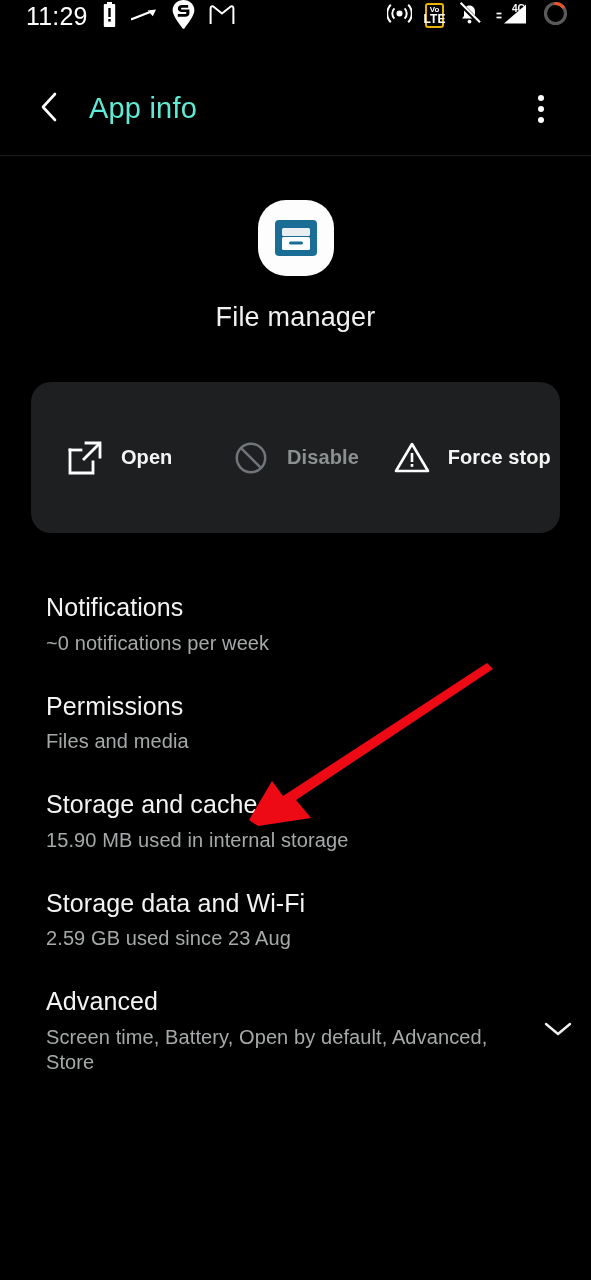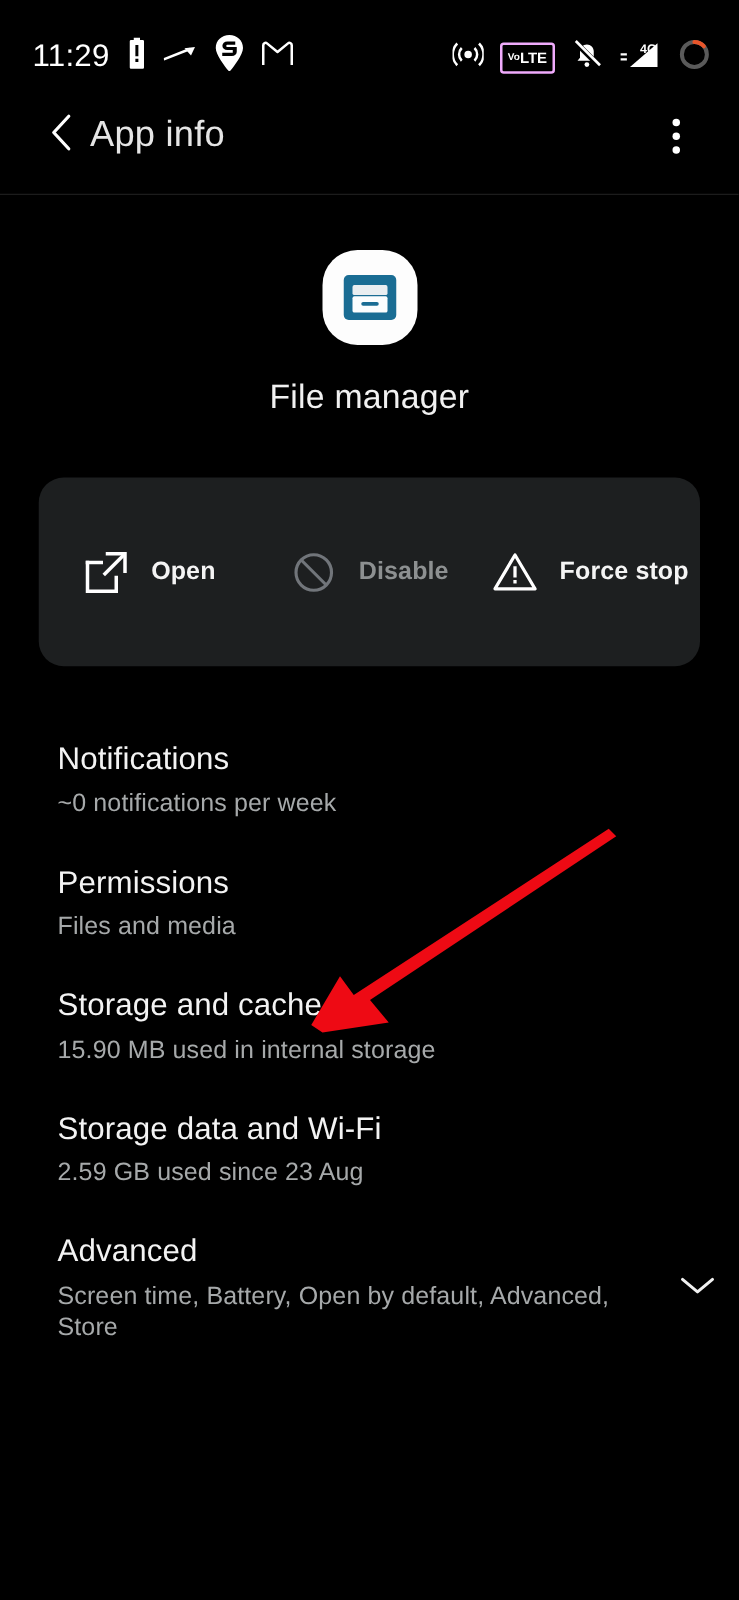--- a/index.html
+++ b/index.html
@@ -16,21 +16,21 @@
     color: #ffffff;
     -webkit-font-smoothing: antialiased;
   }
 
   
   .statusbar {
     position: absolute;
     left: 0; top: 0;
     width: 591px; height: 62px;
     display: flex;
-    align-items: flex-end;
+    align-items: flex-start;
     justify-content: space-between;
     padding: 0 22px 0 26px;
     box-sizing: border-box;
   }
   .sb-left {
     display: flex;
     align-items: center;
     gap: 14px;
   }
   .sb-clock {
@@ -41,25 +41,25 @@
     line-height: 1;
   }
   .sb-right {
     display: flex;
     align-items: center;
     gap: 13px;
   }
   .sb-ico { display: block; }
 
   .volte-box {
-    width: 44px; height: 25px;
-    border: 2px solid #f0abfc;
+    width: 19px; height: 25px;
+    border: 2px solid #eab308;
     border-radius: 3px;
     display: flex;
-    flex-direction: row;
+    flex-direction: column;
     align-items: center;
     justify-content: center;
     box-sizing: border-box;
     line-height: 1;
   }
   .volte-box span:first-child { font-size: 8px; font-weight: 700; }
   .volte-box span:last-child { font-size: 12px; font-weight: 700; margin-top: -1px; }
 
   
   .toolbar {
@@ -72,21 +72,22 @@
     padding: 0 28px 0 26px;
   }
   .back-btn {
     width: 46px; height: 46px;
     display: flex; align-items: center; justify-content: center;
     cursor: pointer;
   }
   .toolbar-title {
     font-size: 29px;
     font-weight: 400;
-    color: #e5e5e5;
+    margin-left: 17px;
+    color: #5eead4;
     flex: 1;
     letter-spacing: .2px;
   }
   .overflow-btn {
     width: 44px; height: 44px;
     display: flex; flex-direction: column;
     align-items: center; justify-content: center;
     gap: 5px;
     cursor: pointer;
   }

